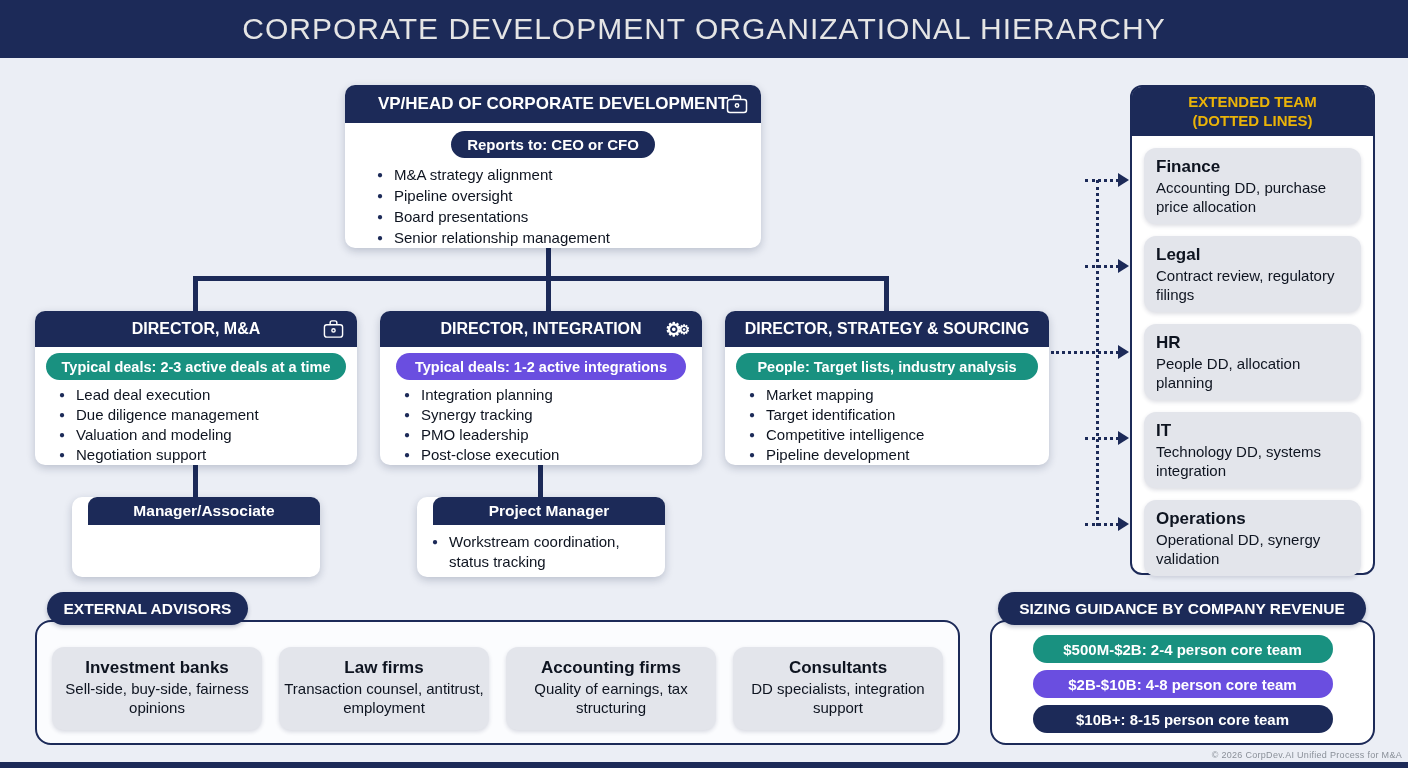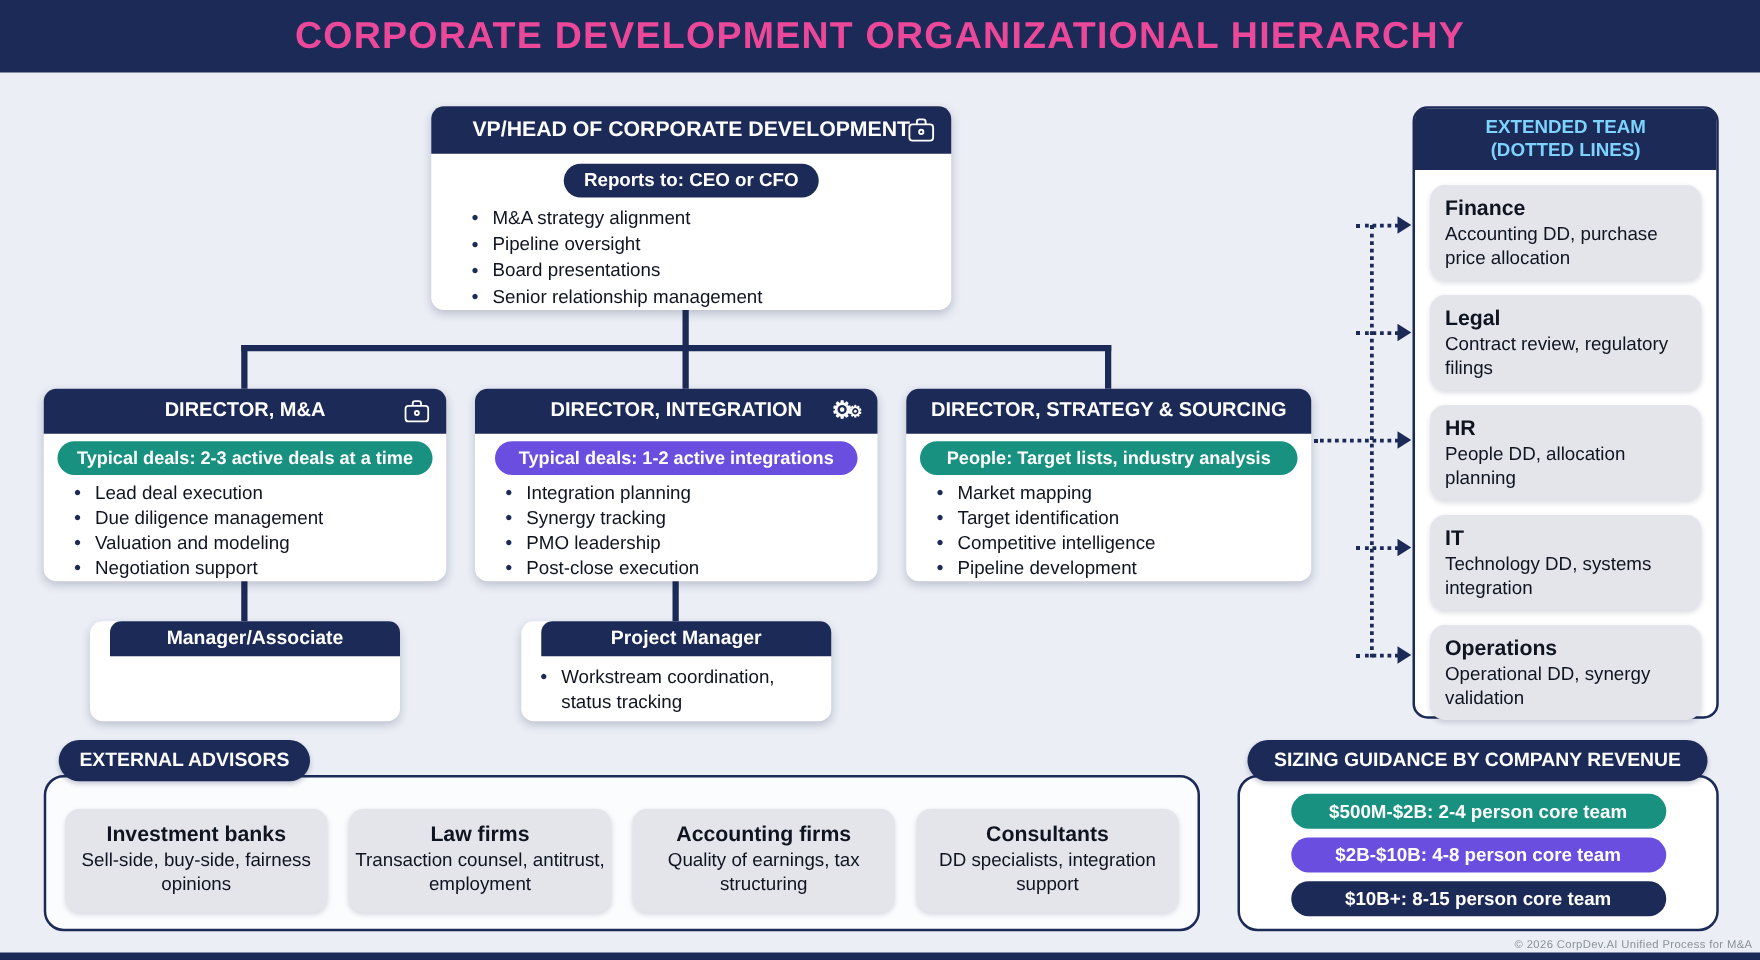--- a/index.html
+++ b/index.html
@@ -17,21 +17,21 @@
     background:var(--bg);
     font-family:"Liberation Sans", sans-serif;
     color:var(--ink);
   }
   
   .banner{
     position:absolute;left:0;top:0;width:1408px;height:58px;
     background:var(--navy);display:flex;align-items:center;justify-content:center;
   }
   .banner h1{
-    color:#ec4899;font-size:30px;font-weight:bold;letter-spacing:1px;white-space:nowrap;
+    color:#e5e5e5;font-size:30px;font-weight:normal;letter-spacing:1px;white-space:nowrap;
   }
   
   .box{
     position:absolute;background:#fff;border-radius:10px;
     box-shadow:0 3px 8px rgba(20,30,70,.22);
   }
   .box-header{
     background:var(--navy);color:#fff;font-weight:bold;
     border-radius:10px 10px 0 0;
     display:flex;align-items:center;justify-content:center;position:relative;
@@ -65,21 +65,21 @@
   
   .subrole{top:497px;width:248px;height:80px;}
   .subrole .box-header{height:28px;font-size:15.5px;border-radius:9px 9px 0 0;margin-left:16px;}
   .subrole ul{padding:7px 8px 0 15px;}
   
   #ext-panel{
     position:absolute;left:1130px;top:85px;width:245px;height:490px;
     background:#fff;border:2px solid var(--navy);border-radius:12px;
   }
   #ext-header{
-    background:var(--navy);color:#7dd3fc;font-weight:bold;font-size:15px;line-height:19px;
+    background:var(--navy);color:#eab308;font-weight:bold;font-size:15px;line-height:19px;
     text-align:center;border-radius:9px 9px 0 0;padding:5px 0 6px;
   }
   #ext-cards{display:flex;flex-direction:column;gap:12px;padding:12px 12px 0;}
   .ext-card{
     background:var(--card);border-radius:12px;padding:7px 12px 8px;
     box-shadow:0 2px 4px rgba(20,30,70,.15);
   }
   .ext-card .name{font-size:17px;font-weight:bold;line-height:23px;}
   .ext-card .desc{font-size:15px;line-height:19px;}
   

